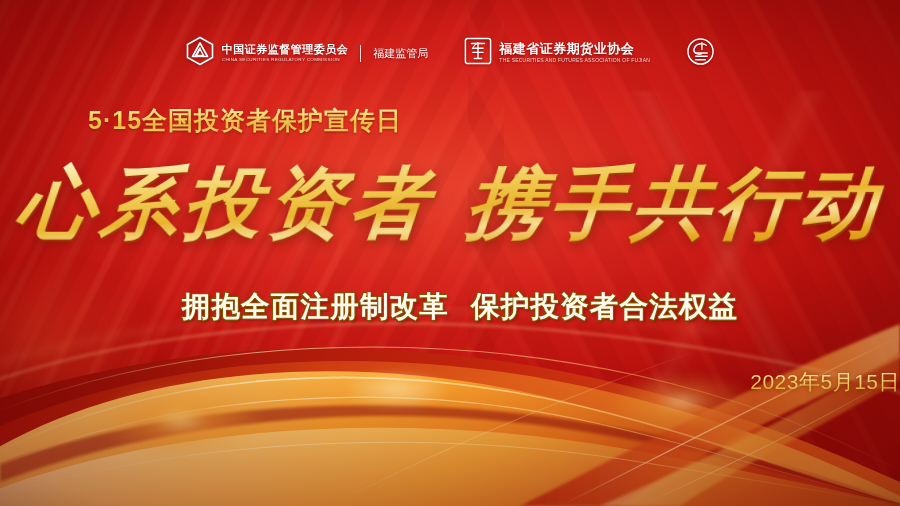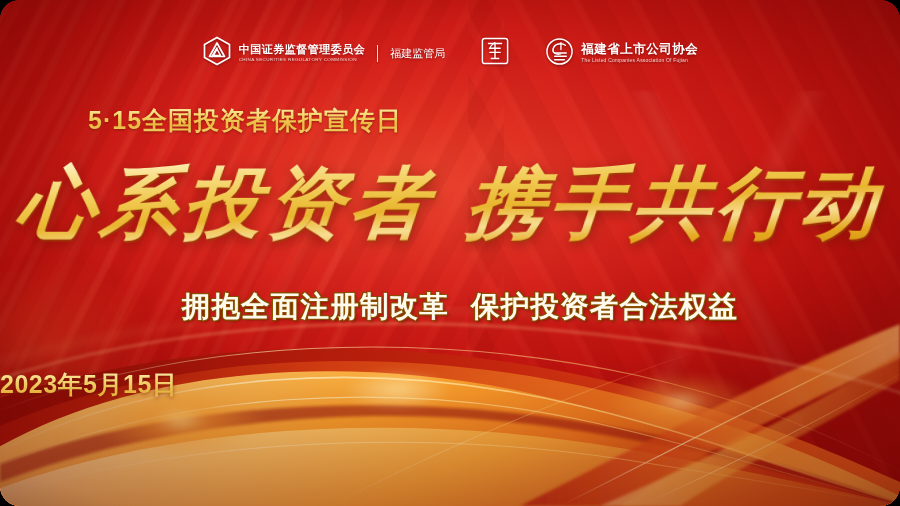--- a/index.html
+++ b/index.html
@@ -11,21 +11,20 @@
   * { box-sizing: border-box; }
 
   .poster {
     position: relative;
     width: 900px;
     height: 506px;
     overflow: hidden;
     font-family: "Liberation Sans", "DejaVu Sans", sans-serif;
     background: #c9140c;
     isolation: isolate;
-    border-radius: 20px;
   }
 
   
   .bg-base {
     position: absolute; inset: 0;
     background:
       radial-gradient(ellipse 70% 60% at 46% 34%, #e0301f 0%, #d4201a 38%, #bc120e 72%, #9d0b08 100%);
   }
   .bg-vignette {
     position: absolute; inset: 0;
@@ -219,24 +218,24 @@
       1px -1px 0 #7a4500, -1px -1px 0 #7a4500,
       2px 2px 3px rgba(90,15,0,.55);
     margin-left: 20px;
   }
   .subhead .gap2 { display:inline-block; width: 22px; }
 
   
   .date {
     position: absolute;
     top: 368px; left: 0; right: 0;
-    text-align: left;
-    white-space: nowrap;
-    font-size: 25px;
-    font-weight: bold;
+    text-align: right;
+    white-space: nowrap;
+    font-size: 21px;
+    font-weight: normal;
     letter-spacing: .5px;
     background: linear-gradient(180deg, #fdefb5 0%, #f3d473 40%, #e4b23c 75%, #eec55c 100%);
     -webkit-background-clip: text;
     background-clip: text;
     color: transparent;
     -webkit-text-fill-color: transparent;
     filter: drop-shadow(0 1px 2px rgba(110,25,0,.65));
   }
 </style>
 </head>
@@ -352,35 +351,35 @@
       </div>
 
       <div class="logo logo2">
         <span class="logo-mark">
           <svg width="28" height="28" viewBox="0 0 60 60" aria-hidden="true">
             <rect x="3" y="3" width="54" height="54" rx="5" fill="none" stroke="#ffffff" stroke-width="3.2"></rect>
             <path d="M16,14 H44 M30,14 V46 M19,24 H41 M19,33 H41 M22,46 H38" stroke="#ffffff" stroke-width="3" stroke-linecap="round"></path>
             <path d="M30,12 C24,16 20,20 18,25" fill="none" stroke="#ffffff" stroke-width="2.6" stroke-linecap="round"></path>
           </svg>
         </span>
+        <span class="logo-text">
+          <span class="logo-cn">福建省证券期货业协会</span>
+          <span class="logo-en">THE SECURITIES AND FUTURES ASSOCIATION OF FUJIAN</span>
+        </span>
       </div>
 
       <div class="logo logo3">
         <span class="logo-mark">
           <svg width="29" height="29" viewBox="0 0 60 60" aria-hidden="true">
             <circle cx="30" cy="30" r="26" fill="none" stroke="#ffffff" stroke-width="3"></circle>
             <path d="M42,17 C34,11 20,14 17,24 C14,33 23,37 32,35" fill="none" stroke="#ffffff" stroke-width="3" stroke-linecap="round"></path>
             <path d="M20,33 H44 M20,40 H44 M20,47 H40" stroke="#ffffff" stroke-width="3" stroke-linecap="round"></path>
             <path d="M33,12 V26" stroke="#ffffff" stroke-width="2.8" stroke-linecap="round"></path>
           </svg>
         </span>
-        <span class="logo-text">
-          <span class="logo-cn">福建省上市公司协会</span>
-          <span class="logo-en">The Listed Companies Association Of Fujian</span>
-        </span>
       </div>
 
     </div>
 
     <div class="eyebrow">5·15全国投资者保护宣传日</div>
 
     <div class="headline">
       <span>心系投资者</span><span class="gap"></span><span>携手共行动</span>
     </div>
 

